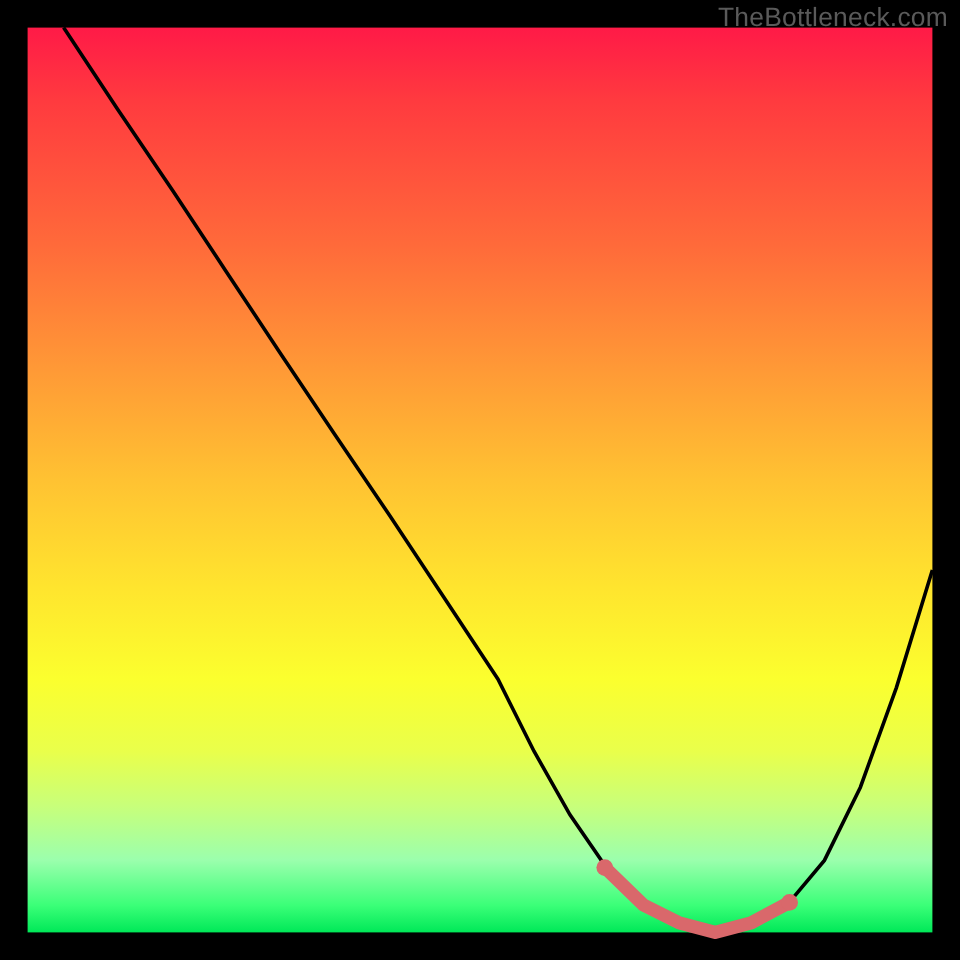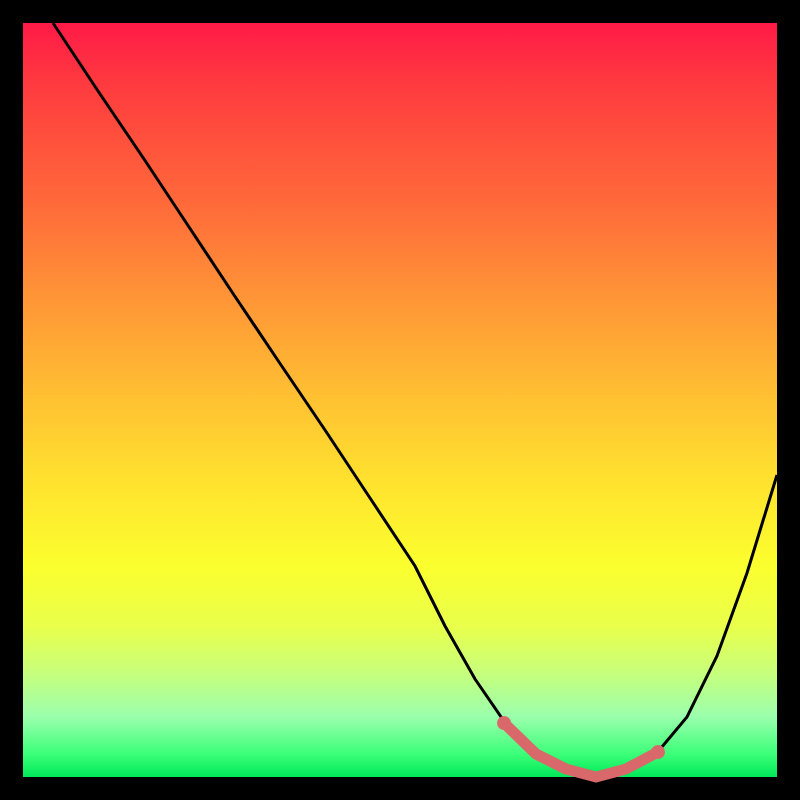--- a/index.html
+++ b/index.html
@@ -64,20 +64,21 @@
     width: 754px;
     height: 754px;
     overflow: visible;
   }
 </style>
 </head>
 <body>
 
 <div class="frame">
 
+  <div class="watermark">TheBottleneck.com</div>
 
   <div class="plot-outer">
     <div class="plot-gradient"></div>
 
     <svg class="curve" viewBox="0 0 754 754" preserveAspectRatio="none">
       <path d="M 30 0
                L 75 68
                L 121 136
                L 166 204
                L 211 272

